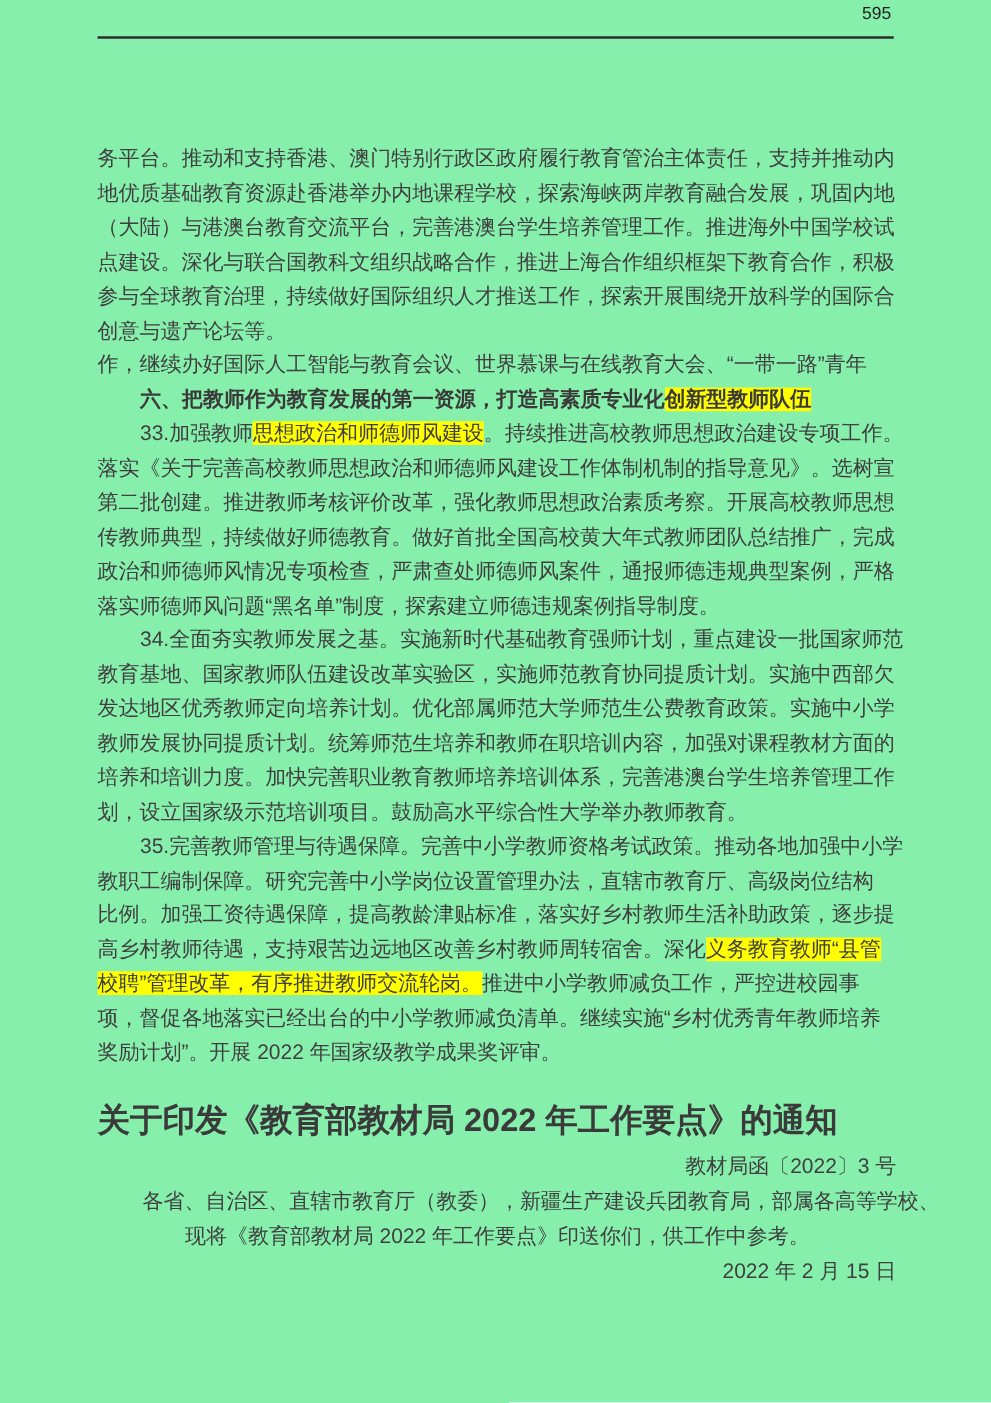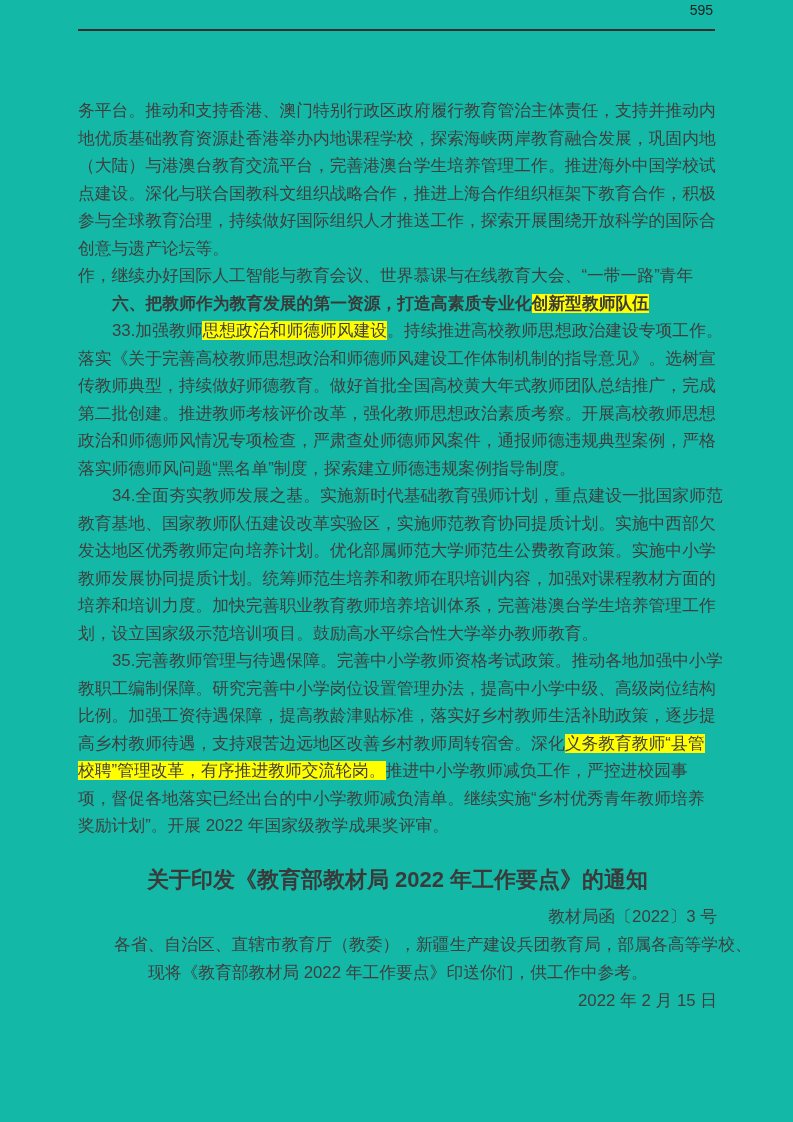--- a/index.html
+++ b/index.html
@@ -1,20 +1,20 @@
 <!DOCTYPE html>
 <html><head>
 <meta charset="utf-8">
 <style>
   html, body { margin: 0; padding: 0; background: #ffffff; }
   .page {
     position: relative;
     width: 793px;
     height: 1122px;
-    background: #14b8a6;
+    background: #86efac;
     font-family: "Liberation Sans", "DejaVu Sans", sans-serif;
     color: #3f3f3f;
     overflow: hidden;
   }
   .page-number {
     position: absolute;
     top: 2px;
     right: 80px;
     font-size: 14px;
     color: #1f1f1f;
@@ -22,35 +22,35 @@
   .header-rule {
     position: absolute;
     top: 29px;
     left: 78px;
     width: 637px;
     height: 0;
     border-top: 2px solid #2e2e2e;
   }
   .content {
     position: absolute;
-    top: 97px;
+    top: 113px;
     left: 78px;
     width: 639px;
     font-size: 16.8px;
     line-height: 27.5px;
   }
   .line { white-space: nowrap; }
   .indent { padding-left: 34px; }
   .block.heading { font-weight: bold; color: #3a3a3a; }
   .hl { background: #ffff00; text-align: right; }
   .notice-title {
     margin-top: 26px;
-    font-size: 22px;
+    font-size: 26px;
     font-weight: bold;
-    text-align: center;
+    text-align: left;
     line-height: 28px;
     color: #3a3a3a;
     white-space: nowrap;
   }
   .nline { line-height: 28px; white-space: nowrap; margin-left: 36px; }
   .docnum { margin-top: 9px; }
   .right { text-align: right; }
 </style>
 </head>
 <body>
@@ -69,36 +69,36 @@
           <div class="line"><span>参与全球教育治理，持续做好国际组织人才推送工作，探索开展围绕开放科学的国际合</span></div>
           <div class="line"><span>创意与遗产论坛等。</span></div>
           <div class="line"><span>作，继续办好国际人工智能与教育会议、世界慕课与在线教育大会、“一带一路”青年</span></div>
         </div>
         <div class="block heading">
           <div class="line indent"><span>六、把教师作为教育发展的第一资源，打造高素质专业化</span><span class="hl">创新型教师队伍</span></div>
         </div>
         <div class="block body">
           <div class="line indent"><span>33.加强教师</span><span class="hl">思想政治和师德师风建设</span><span>。持续推进高校教师思想政治建设专项工作。</span></div>
           <div class="line"><span>落实《关于完善高校教师思想政治和师德师风建设工作体制机制的指导意见》。选树宣</span></div>
+          <div class="line"><span>第二批创建。推进教师考核评价改革，强化教师思想政治素质考察。开展高校教师思想</span></div>
           <div class="line"><span>传教师典型，持续做好师德教育。做好首批全国高校黄大年式教师团队总结推广，完成</span></div>
-          <div class="line"><span>第二批创建。推进教师考核评价改革，强化教师思想政治素质考察。开展高校教师思想</span></div>
           <div class="line"><span>政治和师德师风情况专项检查，严肃查处师德师风案件，通报师德违规典型案例，严格</span></div>
           <div class="line"><span>落实师德师风问题“黑名单”制度，探索建立师德违规案例指导制度。</span></div>
         </div>
         <div class="block body">
           <div class="line indent"><span>34.全面夯实教师发展之基。实施新时代基础教育强师计划，重点建设一批国家师范</span></div>
           <div class="line"><span>教育基地、国家教师队伍建设改革实验区，实施师范教育协同提质计划。实施中西部欠</span></div>
           <div class="line"><span>发达地区优秀教师定向培养计划。优化部属师范大学师范生公费教育政策。实施中小学</span></div>
           <div class="line"><span>教师发展协同提质计划。统筹师范生培养和教师在职培训内容，加强对课程教材方面的</span></div>
           <div class="line"><span>培养和培训力度。加快完善职业教育教师培养培训体系，完善港澳台学生培养管理工作</span></div>
           <div class="line"><span>划，设立国家级示范培训项目。鼓励高水平综合性大学举办教师教育。</span></div>
         </div>
         <div class="block body">
           <div class="line indent"><span>35.完善教师管理与待遇保障。完善中小学教师资格考试政策。推动各地加强中小学</span></div>
-          <div class="line"><span>教职工编制保障。研究完善中小学岗位设置管理办法，提高中小学中级、高级岗位结构</span></div>
+          <div class="line"><span>教职工编制保障。研究完善中小学岗位设置管理办法，直辖市教育厅、高级岗位结构</span></div>
           <div class="line"><span>比例。加强工资待遇保障，提高教龄津贴标准，落实好乡村教师生活补助政策，逐步提</span></div>
           <div class="line"><span>高乡村教师待遇，支持艰苦边远地区改善乡村教师周转宿舍。深化</span><span class="hl">义务教育教师“县管</span></div>
           <div class="line"><span class="hl">校聘”管理改革，有序推进教师交流轮岗。</span><span>推进中小学教师减负工作，严控进校园事</span></div>
           <div class="line"><span>项，督促各地落实已经出台的中小学教师减负清单。继续实施“乡村优秀青年教师培养</span></div>
           <div class="line"><span>奖励计划”。开展 2022 年国家级教学成果奖评审。</span></div>
         </div>
       </div>
 
     <div>
       <div class="notice-title">关于印发《教育部教材局 2022 年工作要点》的通知</div>

